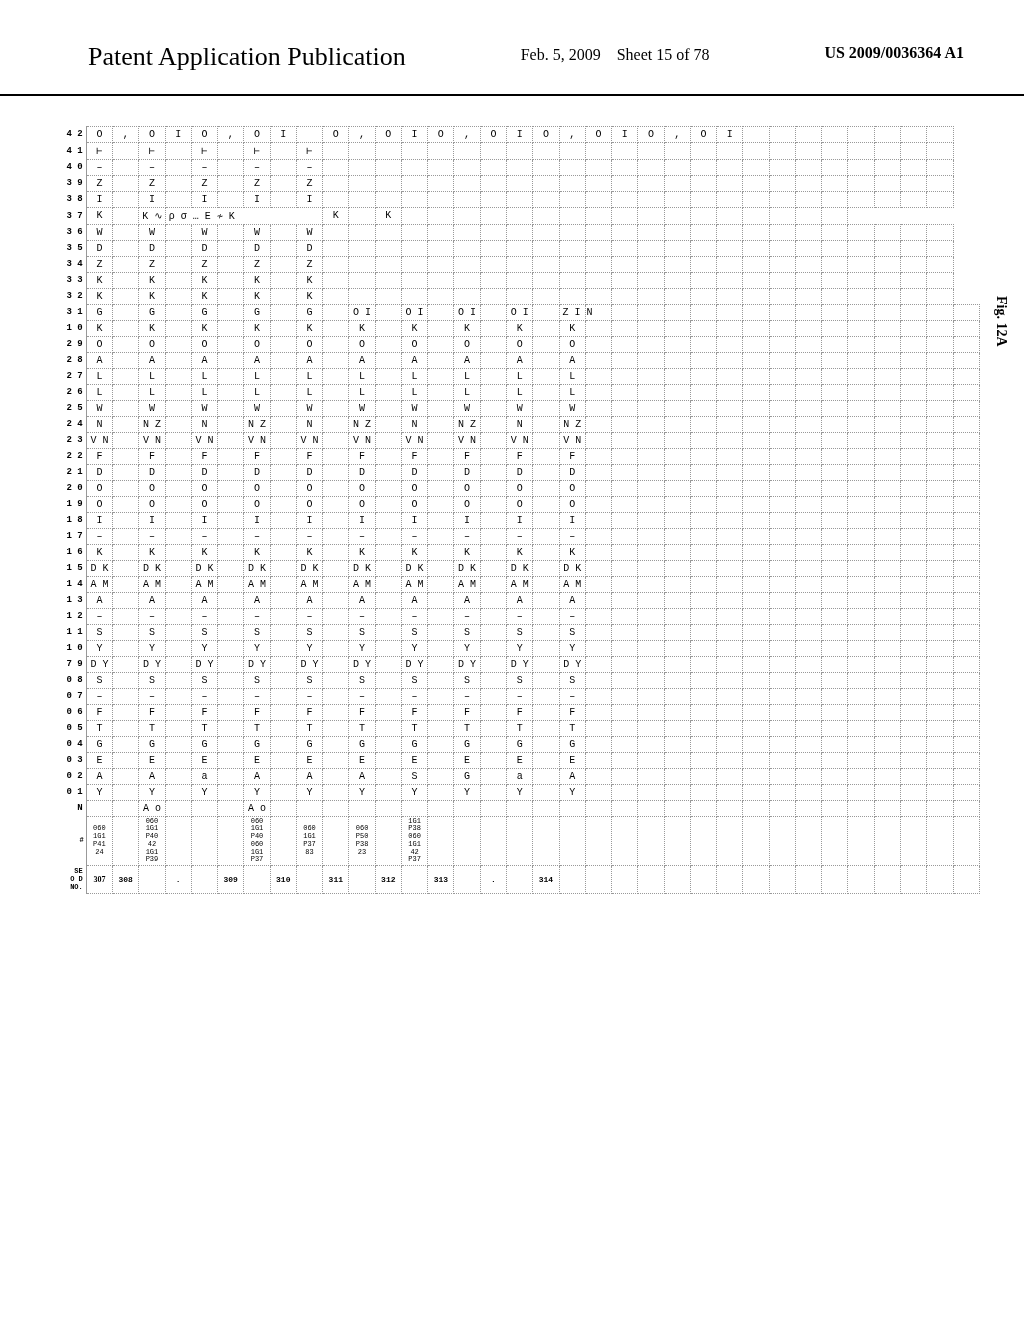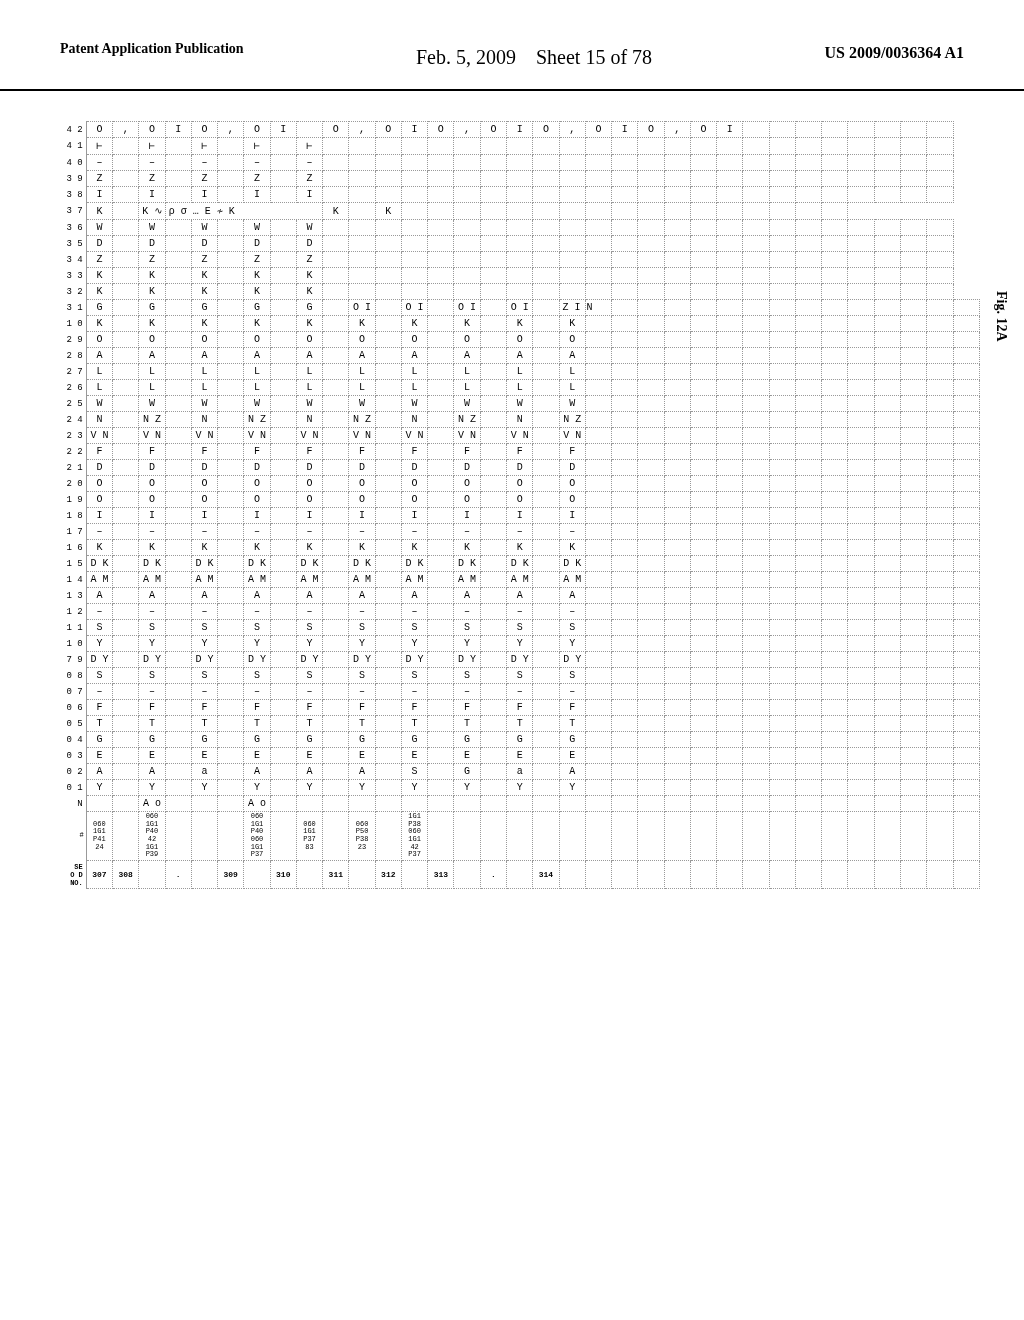--- a/index.html
+++ b/index.html
@@ -14,26 +14,27 @@
 
     
     .header {
       display: flex;
       justify-content: space-between;
       align-items: flex-start;
       padding: 40px 60px 20px 60px;
       border-bottom: 2px solid #000;
     }
     .header-left {
-      font-size: 14px;
-      font-weight: bold;
+      font-size: 26px;
+      font-weight: normal;
       line-height: 1.3;
+      margin-left: 28px;
     }
     .header-center {
-      font-size: 20px;
+      font-size: 16px;
       text-align: center;
       padding-top: 6px;
     }
     .header-right {
       font-size: 16px;
       font-weight: bold;
       padding-top: 4px;
       text-align: center;
     }
 
@@ -69,20 +70,21 @@
 
     
     td.row-header {
       font-size: 9px;
       text-align: right;
       border: none;
       border-right: 1px solid #999;
       background: #fff;
       min-width: 28px;
       padding-right: 3px;
+      font-weight: bold;
     }
 
     
     .bottom-row td {
       font-size: 8px;
       line-height: 1.1;
       height: auto;
       padding: 1px 2px;
     }
 
@@ -1729,21 +1731,21 @@
         <td></td>
         <td></td>
         <td></td>
         <td></td>
         <td></td>
         <td></td>
       </tr>
 
       <tr class="se-od-row">
         <td class="row-header" style="font-size:7px;font-weight:bold;margin-top:10px;">SE<br>O D<br>NO.</td>
-        <td style="font-size:8px;">307</td>
+        <td style="font-size:8px;font-family:Liberation Serif, serif;">307</td>
         <td>308</td>
         <td></td>
         <td>.</td>
         <td></td>
         <td>309</td>
         <td></td>
         <td>310</td>
         <td></td>
         <td>311</td>
         <td></td>

